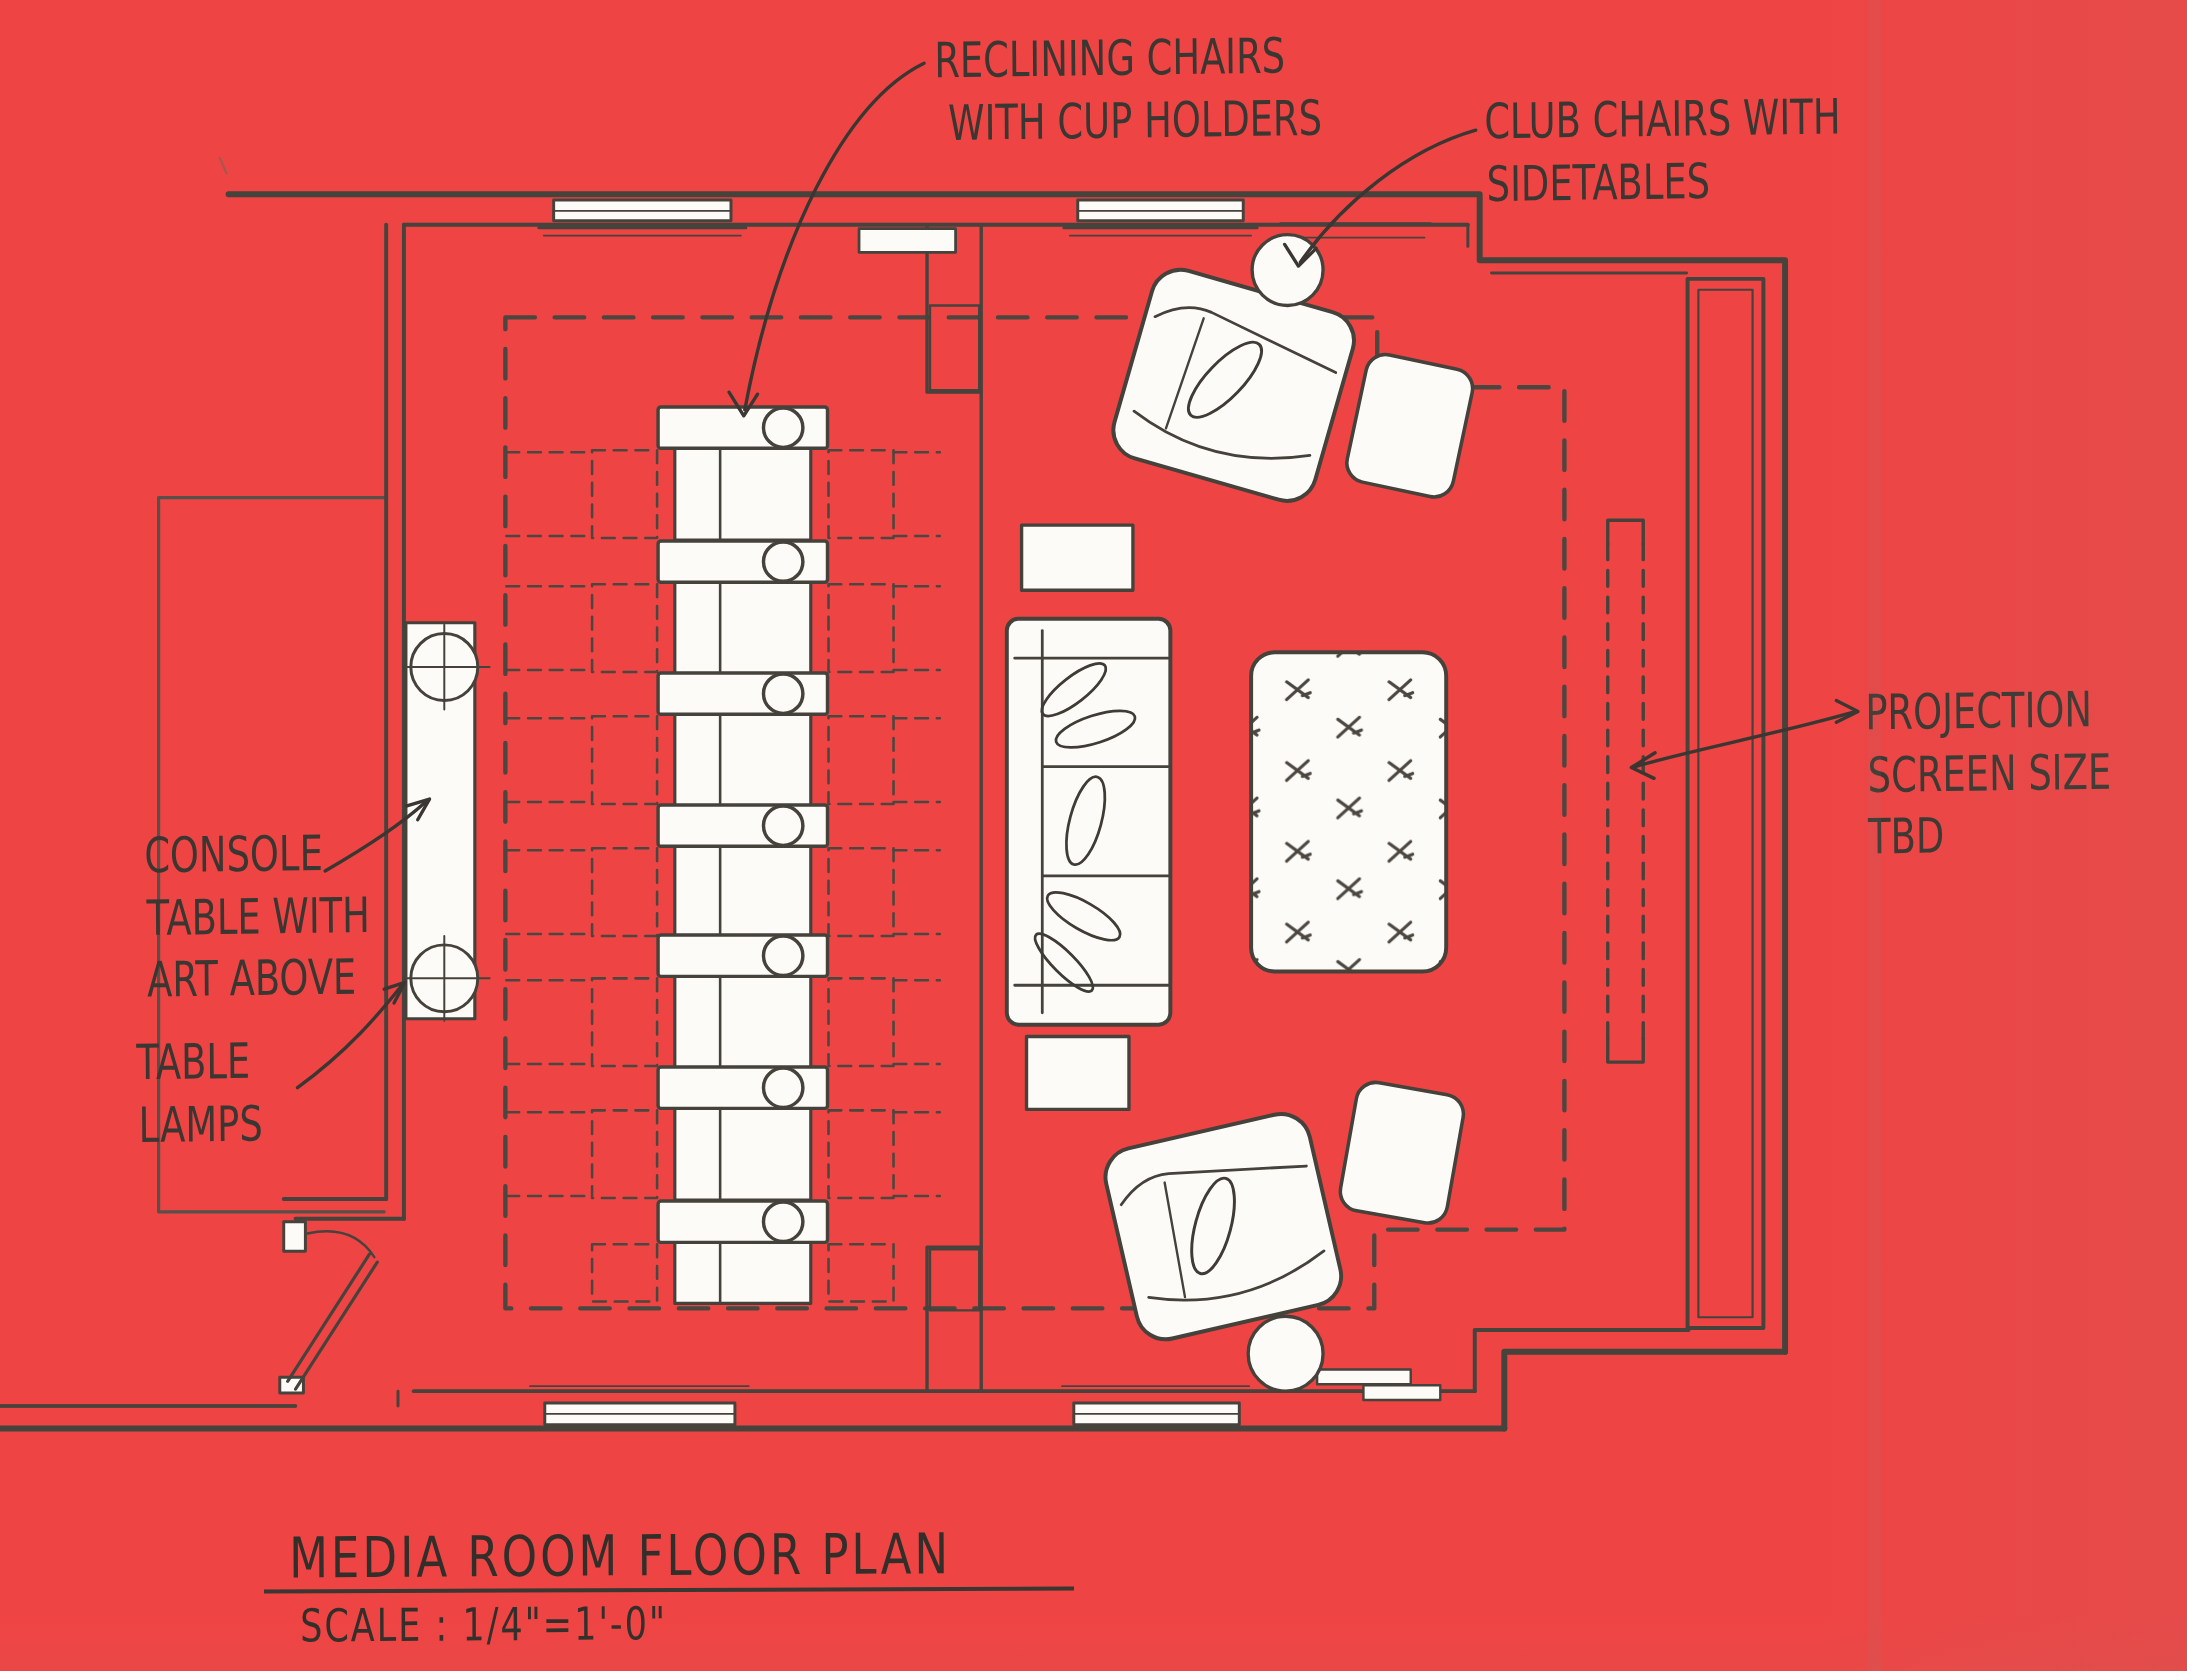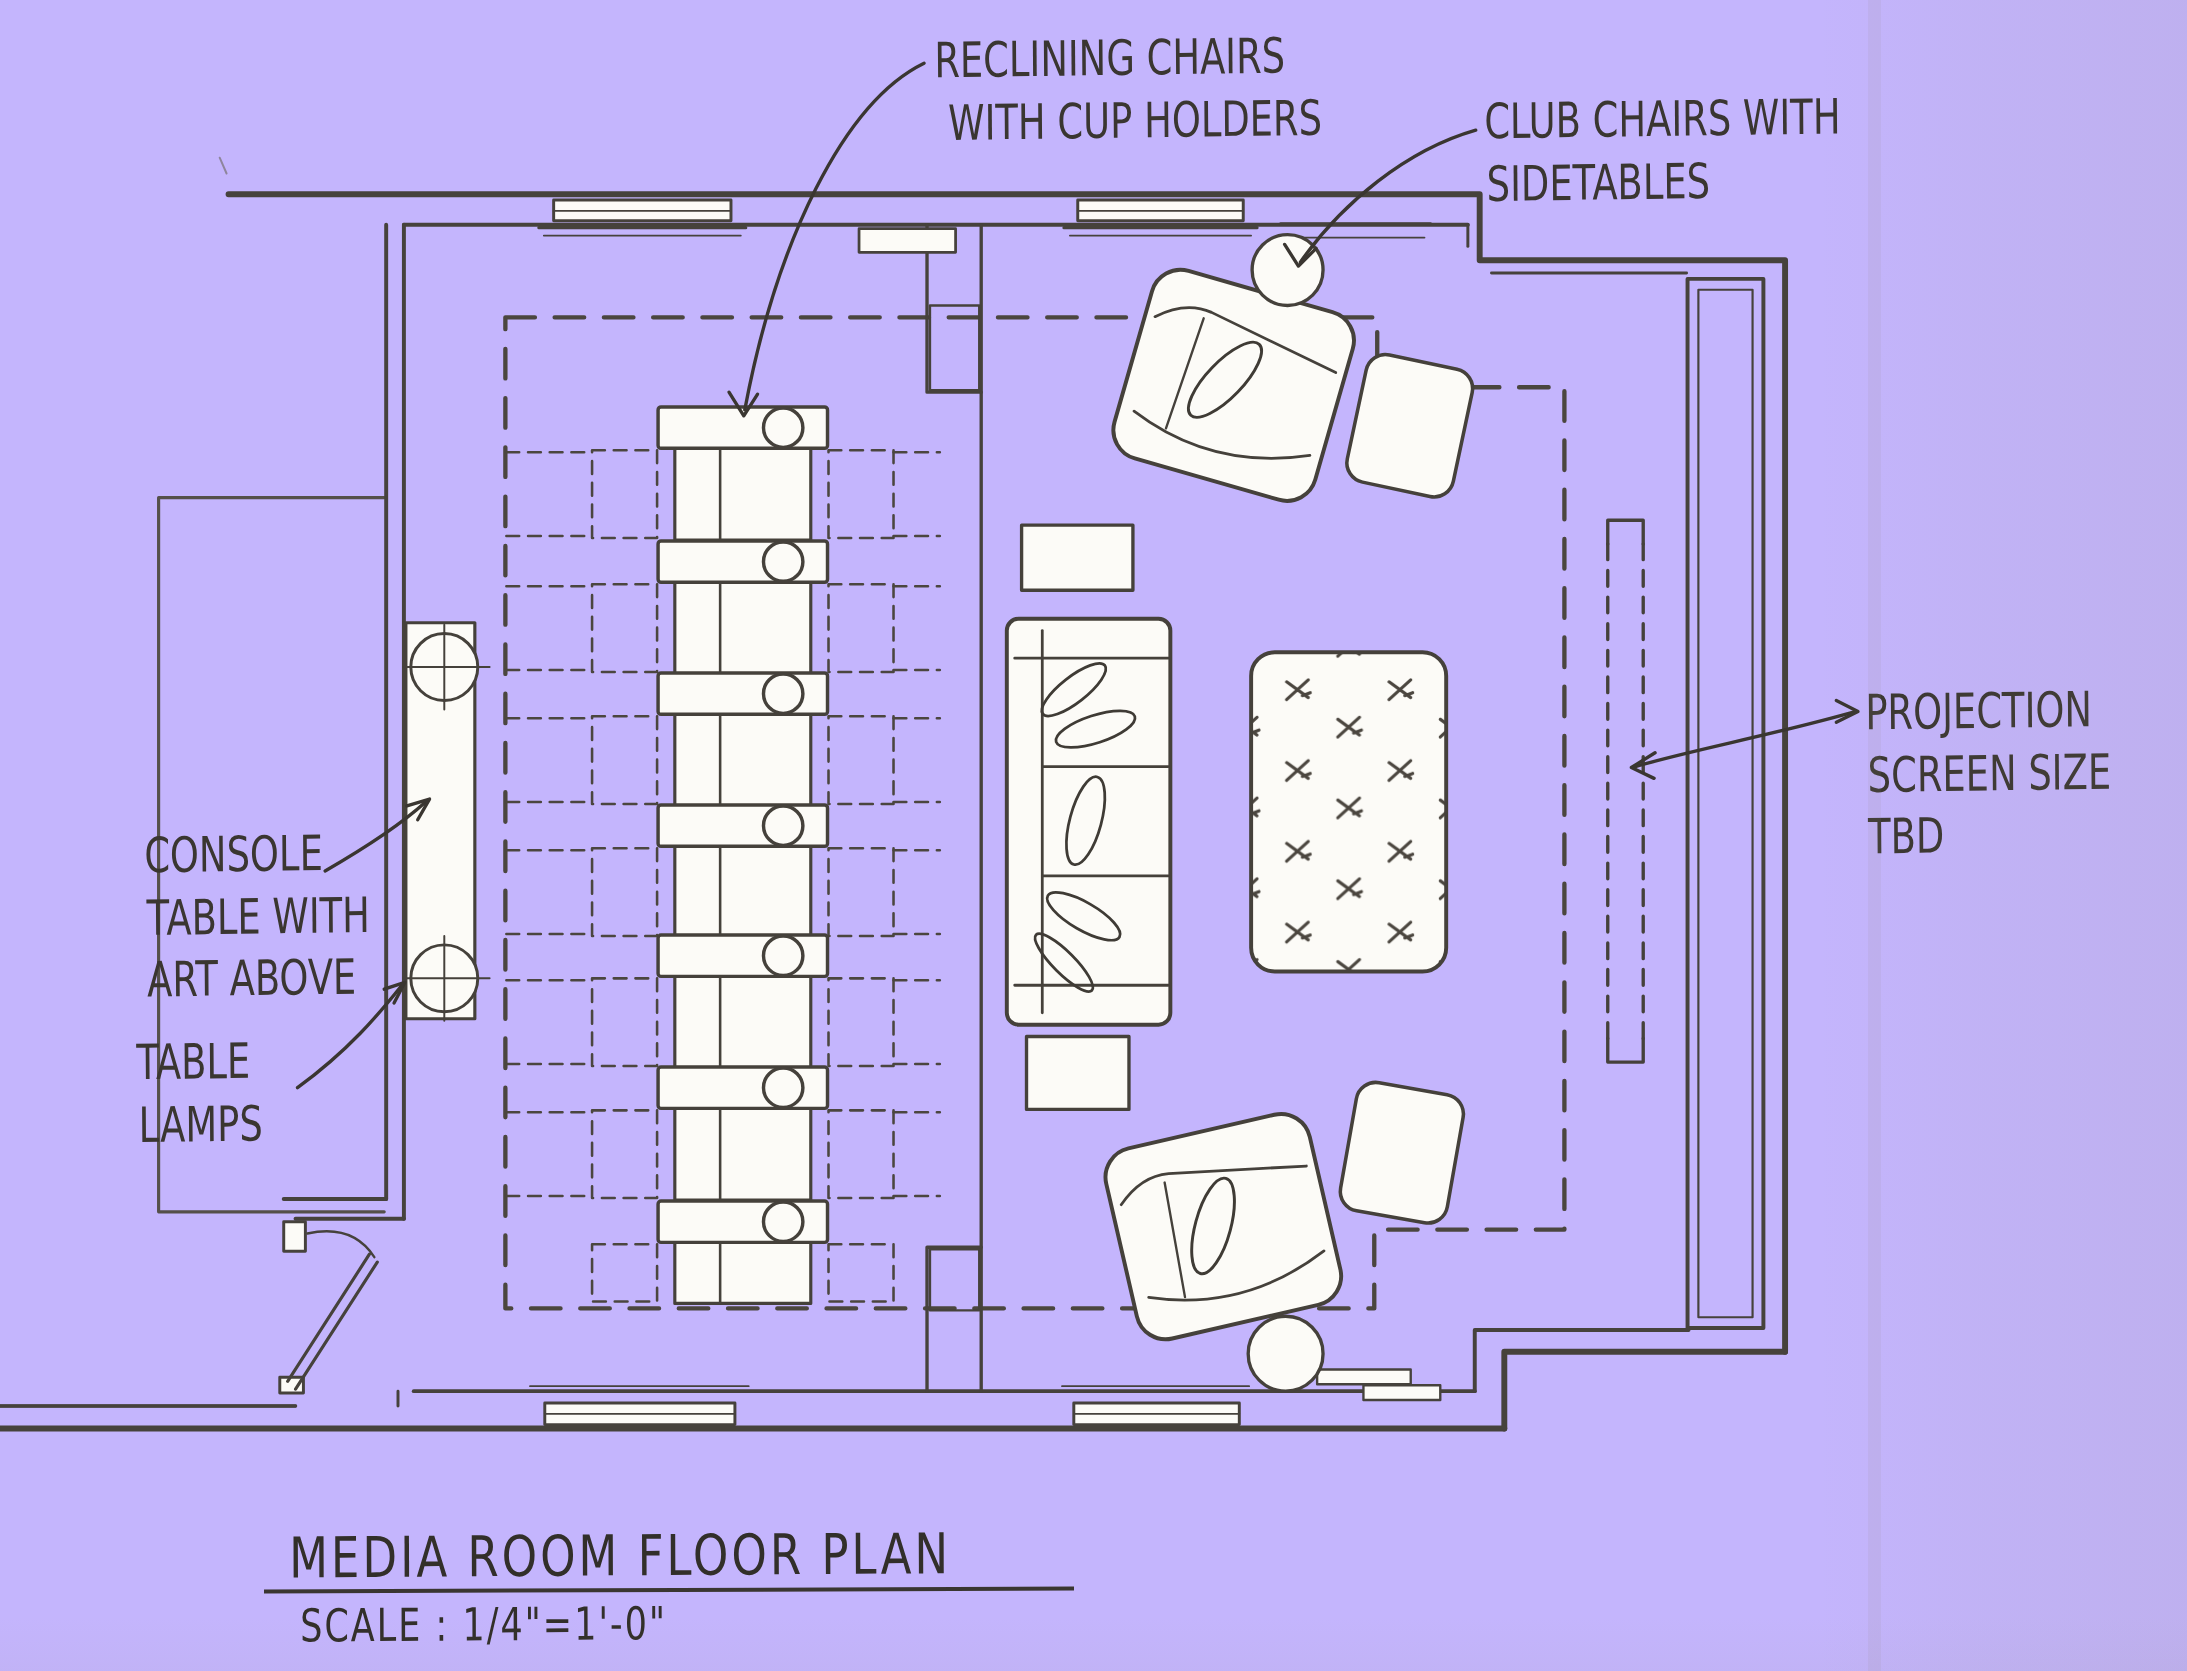--- a/index.html
+++ b/index.html
@@ -1,18 +1,18 @@
 <!DOCTYPE html>
 <html><head>
 <meta charset="utf-8">
 <style>
   html,body{margin:0;padding:0;background:#e9e7e1;}
   .sheet{
     position:relative;width:2188px;height:1672px;overflow:hidden;
-    background:#c4b5fd;
+    background:#ef4444;
     font-family:"DejaVu Sans",sans-serif;
   }
   .plan-svg{position:absolute;left:0;top:0;}
   .hand{
     position:absolute;color:#3a3631;white-space:nowrap;
     font-size:38px;line-height:1.28;letter-spacing:0px;
     transform-origin:top left;transform:scale(.97,1.28) rotate(-.6deg);
   }
   .hand .l2{margin-left:13.8px;}
   .hand .l3{margin-left:2px;}

